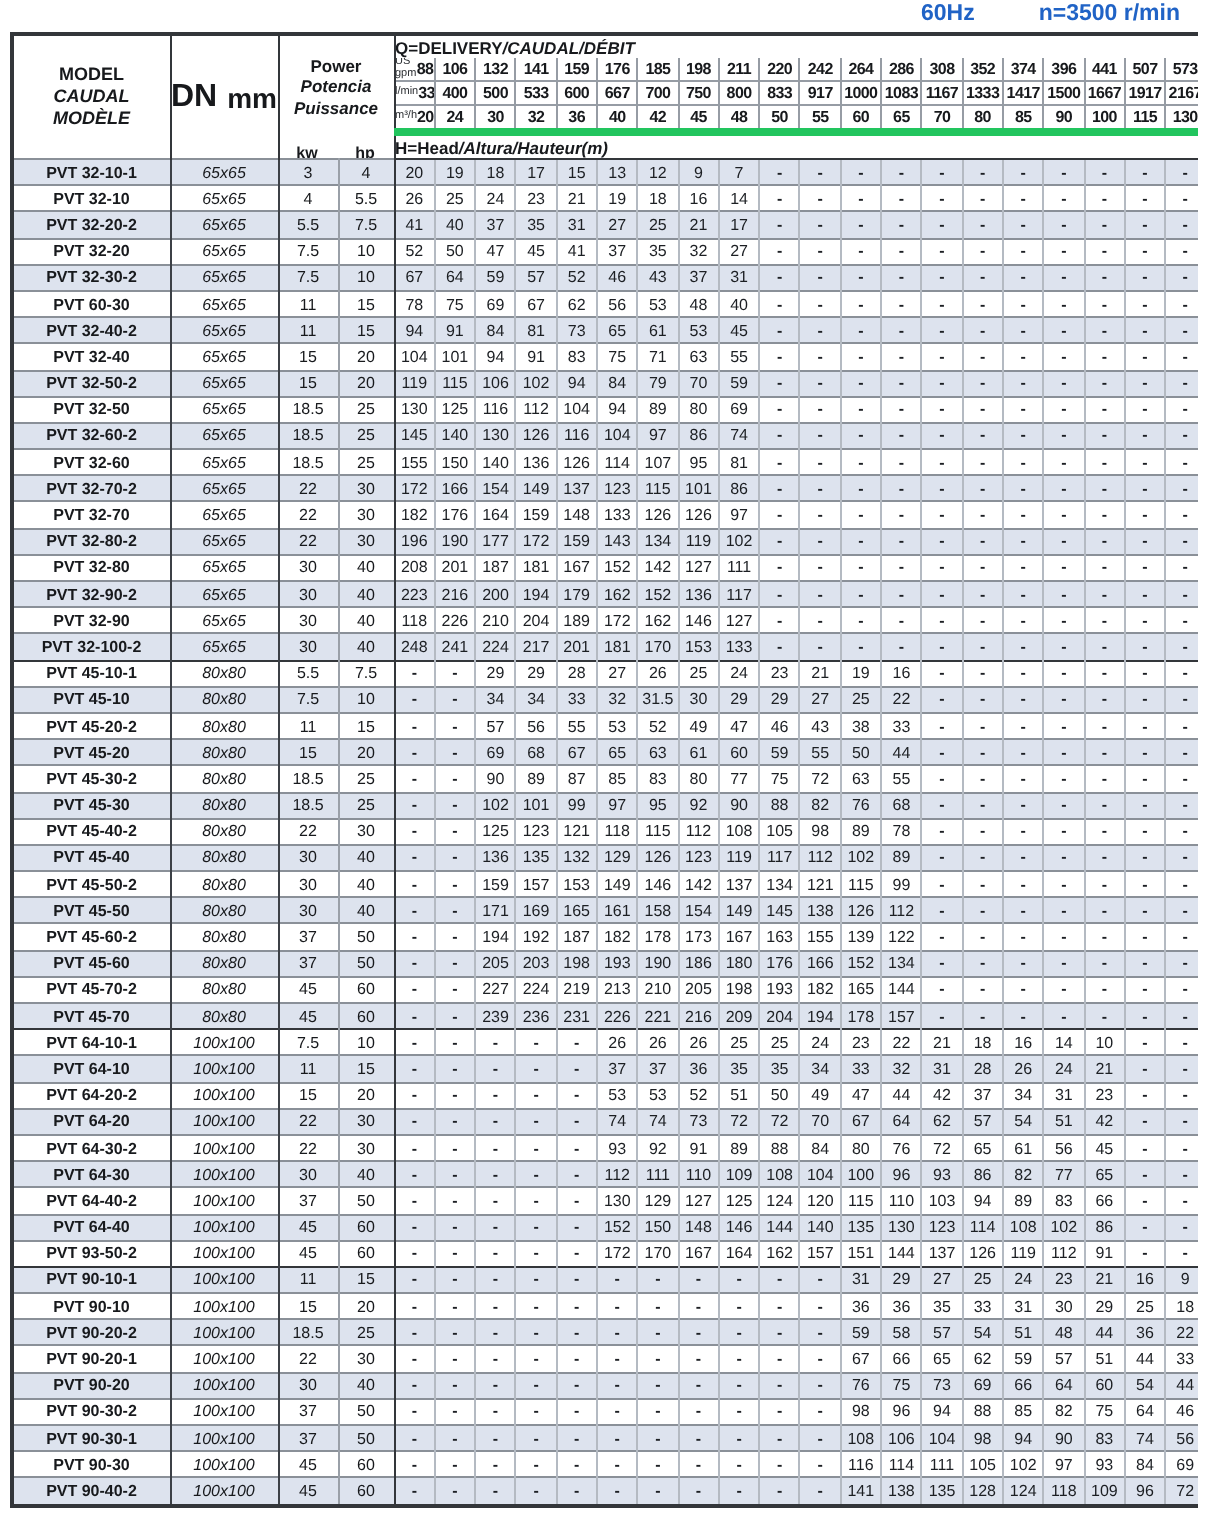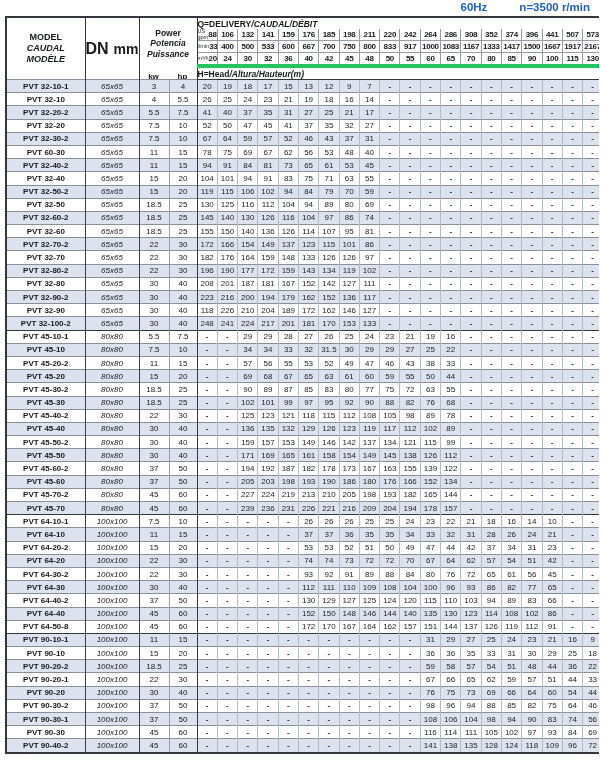--- a/index.html
+++ b/index.html
@@ -1284,21 +1284,21 @@
           <td class="v">130</td>
           <td class="v">123</td>
           <td class="v">114</td>
           <td class="v">108</td>
           <td class="v">102</td>
           <td class="v">86</td>
           <td class="v dash">-</td>
           <td class="v dash">-</td>
         </tr>
         <tr>
-          <td class="model">PVT 64-50-8</td>
+          <td class="model">PVT 93-50-2</td>
           <td class="dn">100x100</td>
           <td class="kw">45</td>
           <td class="hp">60</td>
           <td class="v dash">-</td>
           <td class="v dash">-</td>
           <td class="v dash">-</td>
           <td class="v dash">-</td>
           <td class="v dash">-</td>
           <td class="v">172</td>
           <td class="v">170</td>

